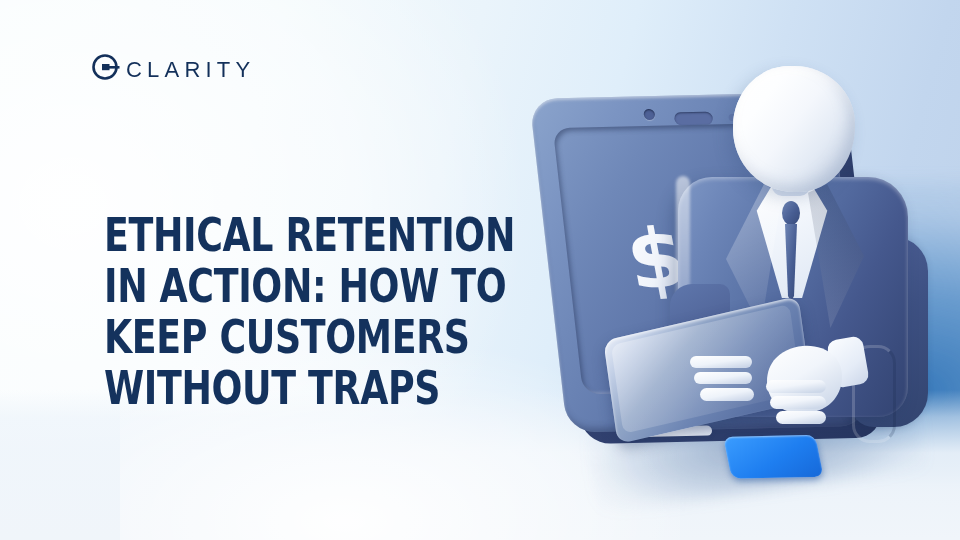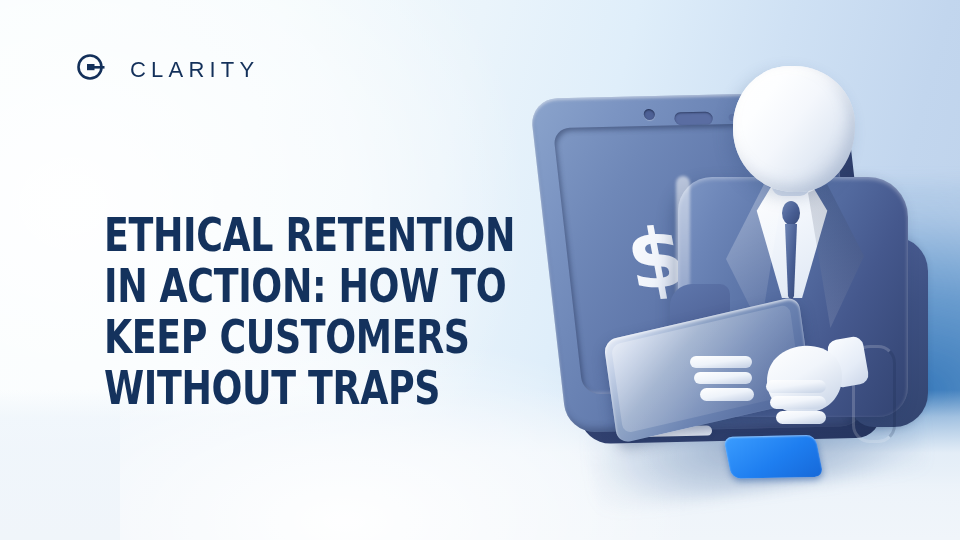--- a/index.html
+++ b/index.html
@@ -68,24 +68,24 @@
     width: 560px; height: 190px;
     background: radial-gradient(ellipse at 40% 90%,
         rgba(255,255,255,0.95) 0%,
         rgba(255,255,255,0.40) 50%,
         rgba(255,255,255,0) 78%);
   }
 
   
   .logo {
     position: absolute;
-    left: 76px; top: 52px;
+    left: 91px; top: 52px;
     display: flex;
     align-items: center;
-    gap: 24px;
+    gap: 5px;
   }
   .logo-mark { display: block; }
   .logo-word {
     font-size: 22px;
     font-weight: 400;
     letter-spacing: 5.2px;
     color: #13305a;
     line-height: 1;
     padding-top: 1px;
   }

